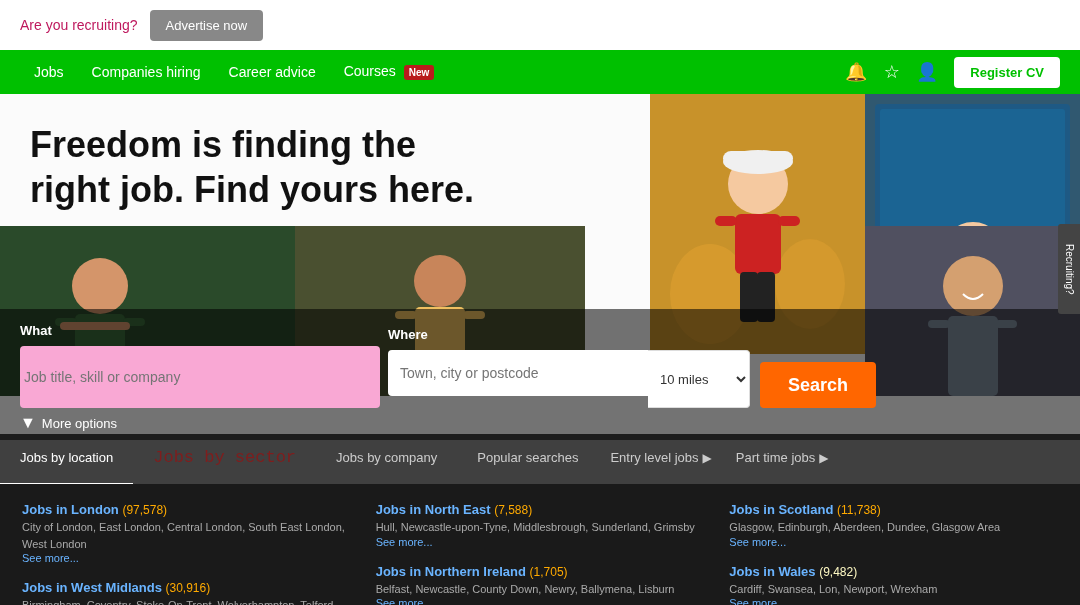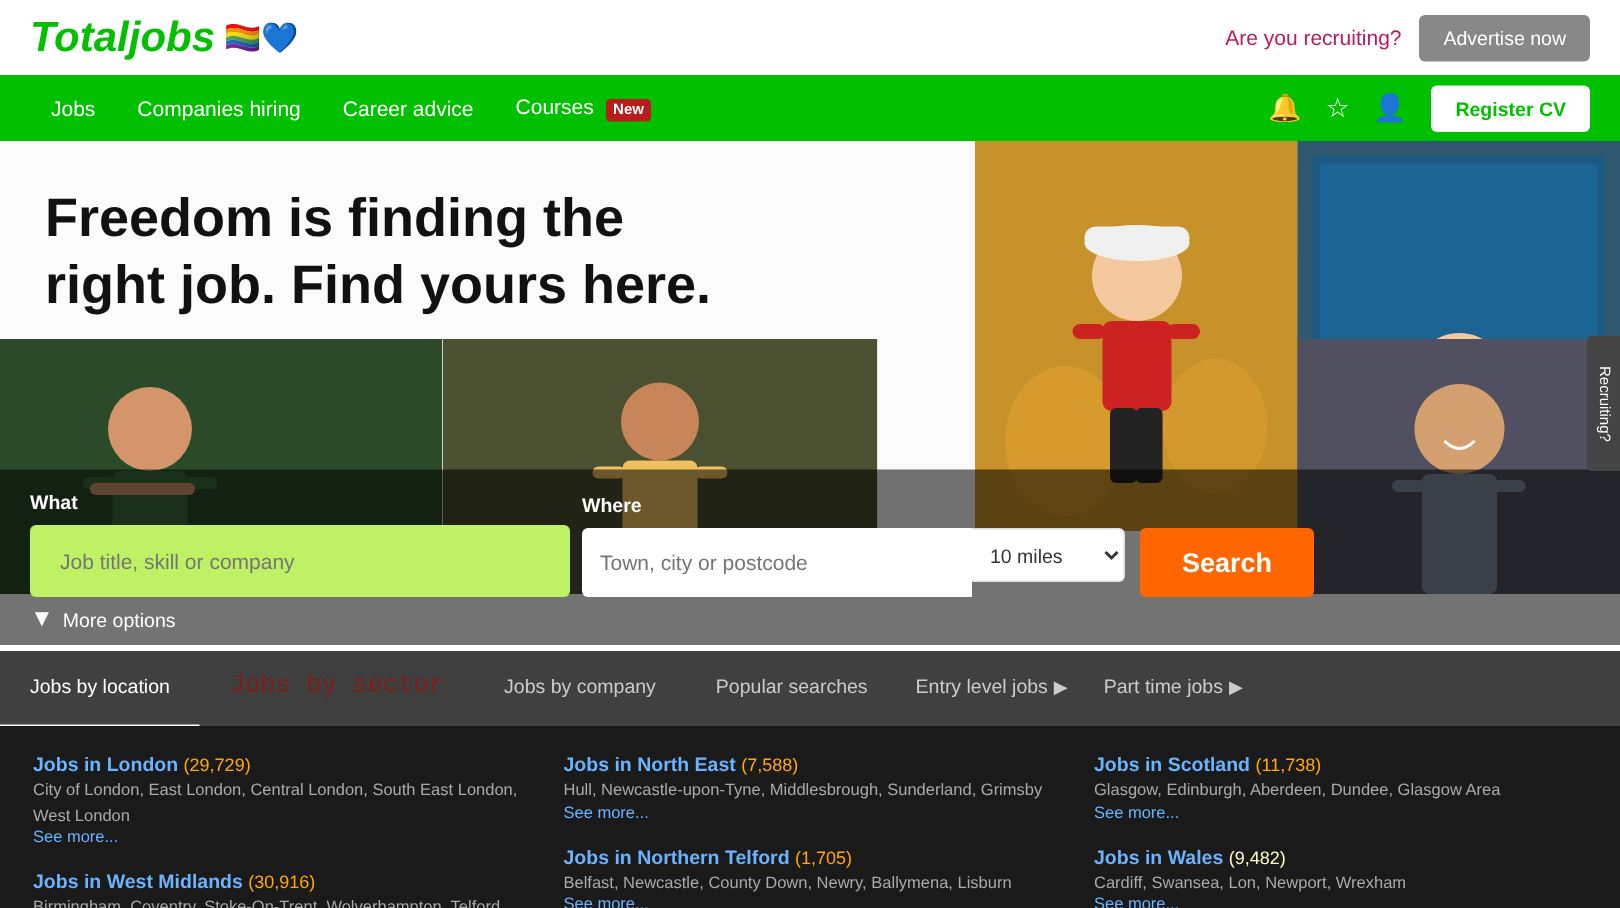--- a/index.html
+++ b/index.html
@@ -73,24 +73,20 @@
     }
     .headline-box {
       font-size: 36px; font-weight: 900; line-height: 1.25; color: #111;
       background: transparent;
     }
   </style>
 </head>
 <body>
 
 <div class="top-bar">
-  <div class="logo">
-    <span class="logo-text">Totaljobs</span>
-    <span class="logo-heart">🏳️‍🌈💙</span>
-  </div>
   <div class="top-right">
     <span class="recruiting-text">Are you recruiting?</span>
     <button class="advertise-btn">Advertise now</button>
   </div>
 </div>
 
 <nav class="nav-bar">
   <a href="#">Jobs</a>
   <a href="#">Companies hiring</a>
   <a href="#">Career advice</a>
@@ -190,31 +186,31 @@
       <circle cx="108" cy="60" r="30" fill="#d4a070"></circle>
 
       <rect x="83" y="90" width="50" height="80" rx="5" fill="#8090a0"></rect>
       <rect x="63" y="94" width="22" height="8" rx="4" fill="#8090a0"></rect>
       <rect x="130" y="94" width="22" height="8" rx="4" fill="#8090a0"></rect>
 
       <path d="M98 68 Q108 78 118 68" fill="none" stroke="#fff" stroke-width="2"></path>
     </svg>
   </div>
 
-  <div style="position:absolute;bottom:54px;left:0;width:100%;z-index:10;background:rgba(0,0,0,0.55);padding:14px 20px 8px;">
+  <div style="position:absolute;bottom:44px;left:0;width:100%;z-index:10;background:rgba(0,0,0,0.55);padding:14px 20px 8px;">
     <div style="display:flex;align-items:flex-end;gap:0;">
       <div class="search-field what-field" style="margin-right:8px;">
         <label style="color:#fff;font-size:13px;font-weight:bold;display:block;margin-bottom:4px;">What</label>
-        <input type="text" style="width: 360px; height: 48px; border: none; border-radius: 4px; padding: 0px 20px; font-size: 14px; color: rgb(102, 102, 102); background: #bef264; outline: none;" placeholder="Job title, skill or company">
+        <input type="text" style="width: 360px; height: 62px; border: none; border-radius: 4px; padding: 0px 4px; font-size: 14px; color: rgb(102, 102, 102); background: #f9a8d4; outline: none;" placeholder="Job title, skill or company">
       </div>
       <div class="search-field where-field">
         <label style="color:#fff;font-size:13px;font-weight:bold;display:block;margin-bottom:4px;">Where</label>
         <div style="display:flex;">
           <input type="text" style="width: 260px; height: 46px; border: none; border-radius: 4px 0px 0px 4px; padding: 0px 12px; font-size: 14px; color: rgb(102, 102, 102); background: rgb(255, 255, 255); outline: none;" placeholder="Town, city or postcode">
-          <select style="height:36px;border:1px solid #ddd;border-left:none;background:#fff;color:#333;font-size:13px;padding:0 8px;cursor:pointer;border-radius:0 4px 4px 0;">
+          <select style="height:58px;border:1px solid #ddd;border-left:none;background:#fff;color:#333;font-size:13px;padding:0 8px;cursor:pointer;border-radius:0 4px 4px 0;">
             <option>1 mile</option>
             <option>5 miles</option>
             <option selected="">10 miles</option>
             <option>20 miles</option>
             <option>30 miles</option>
             <option>50 miles</option>
             <option>Nationwide</option>
           </select>
         </div>
       </div>
@@ -245,21 +241,21 @@
 </div>
 
 <div style="background:#1a1a1a;padding:18px 22px;">
   <div style="display:grid;grid-template-columns:1fr 1fr 1fr;gap:0 25px;">
 
     <div>
 
       <div style="margin-bottom:16px;">
         <div style="font-size:13px;font-weight:bold;color:#6ab4ff;margin-bottom:2px;">
           <span>Jobs in London</span>
-          <span style="color:#ffaa00;font-weight:normal;font-size:12px;"> (<span>29,729</span>)</span>
+          <span style="color:#ffaa00;font-weight:normal;font-size:12px;"> (<span>97,578</span>)</span>
         </div>
         <div style="color:#aaa;font-size:11px;line-height:1.5;">City of London, East London, Central London, South East London, West London</div>
         <div style="color:#6ab4ff;font-size:11px;cursor:pointer;">See more...</div>
       </div>
 
       <div style="margin-bottom:16px;">
         <div style="font-size:13px;font-weight:bold;color:#6ab4ff;margin-bottom:2px;">
           <span>Jobs in West Midlands</span>
           <span style="color:#ffaa00;font-weight:normal;font-size:12px;"> (<span>30,916</span>)</span>
         </div>
@@ -275,21 +271,21 @@
         <div style="font-size:13px;font-weight:bold;color:#6ab4ff;margin-bottom:2px;">
           <span>Jobs in North East</span>
           <span style="color:#ffaa00;font-weight:normal;font-size:12px;"> (<span>7,588</span>)</span>
         </div>
         <div style="color:#aaa;font-size:11px;line-height:1.5;">Hull, Newcastle-upon-Tyne, Middlesbrough, Sunderland, Grimsby</div>
         <div style="color:#6ab4ff;font-size:11px;cursor:pointer;">See more...</div>
       </div>
 
       <div style="margin-bottom:16px;">
         <div style="font-size:13px;font-weight:bold;color:#6ab4ff;margin-bottom:2px;">
-          <span>Jobs in Northern Telford</span>
+          <span>Jobs in Northern Ireland</span>
           <span style="color:#ffaa00;font-weight:normal;font-size:12px;"> (<span>1,705</span>)</span>
         </div>
         <div style="color:#aaa;font-size:11px;line-height:1.5;">Belfast, Newcastle, County Down, Newry, Ballymena, Lisburn</div>
         <div style="color:#6ab4ff;font-size:11px;cursor:pointer;">See more...</div>
       </div>
 
     </div>
 
     <div>
 

